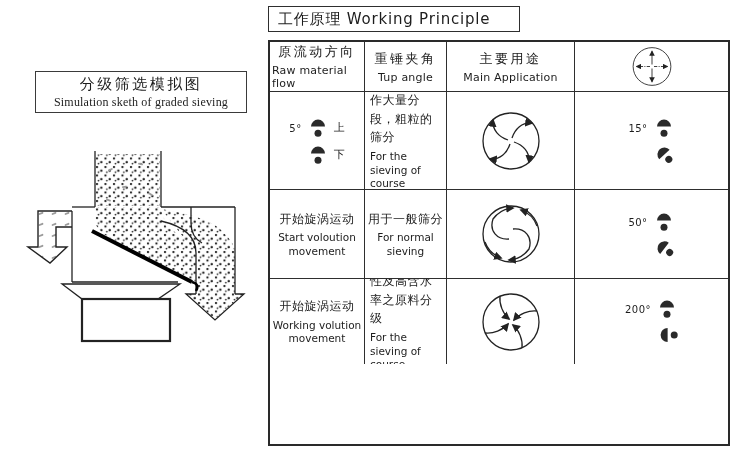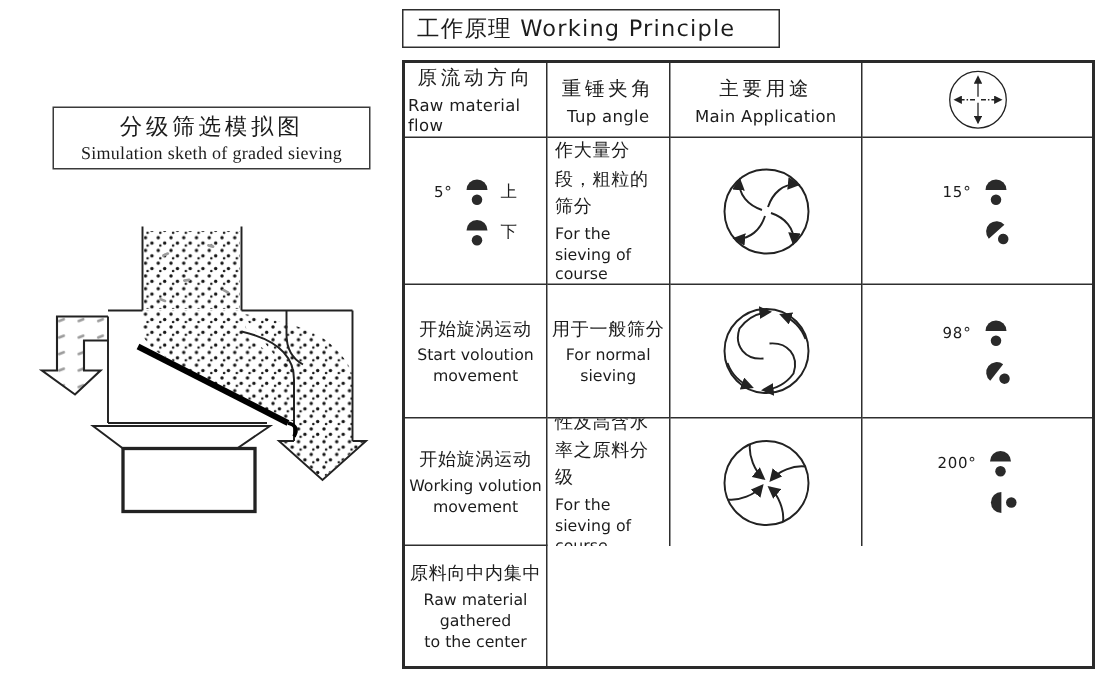--- a/index.html
+++ b/index.html
@@ -228,21 +228,21 @@
         <g stroke="#222" stroke-width="1.3" fill="none">
           <path d="M-2,5 C-14,6 -22,-3 -18,-15 A27,27 0 0 1 2,-26" marker-end="url(#ah3)"></path>
           <path d="M-2,5 C-14,6 -22,-3 -18,-15 A27,27 0 0 1 2,-26" transform="rotate(180)" marker-end="url(#ah3)"></path>
           <path d="M-26,8 A27,27 0 0 0 -10,24" marker-end="url(#ah3)"></path>
           <path d="M26,-8 A27,27 0 0 0 10,-24" marker-end="url(#ah3)"></path>
         </g>
       </svg>
     </div>
     <div class="cell">
       <div class="tup-wrap">
-        <span class="angle">98°</span>
+        <span class="angle">50°</span>
         <div class="tups">
           <svg width="22" height="22" viewBox="-11 -10 22 22">
             <g fill="#2a2a2a">
                 <path d="M-7,0.6 A7,7 0 0 1 7,0.6 Z"></path>
                 <circle cy="7.2" r="3.5"></circle>
               </g>
           </svg>
           <svg width="22" height="22" viewBox="-11 -11 22 22">
             <g fill="#2a2a2a" transform="rotate(-52)">
                 <path d="M-7,0.6 A7,7 0 0 1 7,0.6 Z"></path>
@@ -293,20 +293,15 @@
           </svg>
           <svg width="22" height="22" viewBox="-11 -11 22 22">
             <g fill="#2a2a2a" transform="rotate(-90)">
                 <path d="M-7,0.6 A7,7 0 0 1 7,0.6 Z"></path>
                 <circle cy="7.2" r="3.5"></circle>
               </g>
           </svg>
         </div>
       </div>
     </div>
-    <div class="cell">
-      <div class="cn-line">原料向中内集中</div>
-      <div class="en-line">Raw material gathered
-to the center</div>
-    </div>
 
   </div>
 </div>
 
 </body></html>

